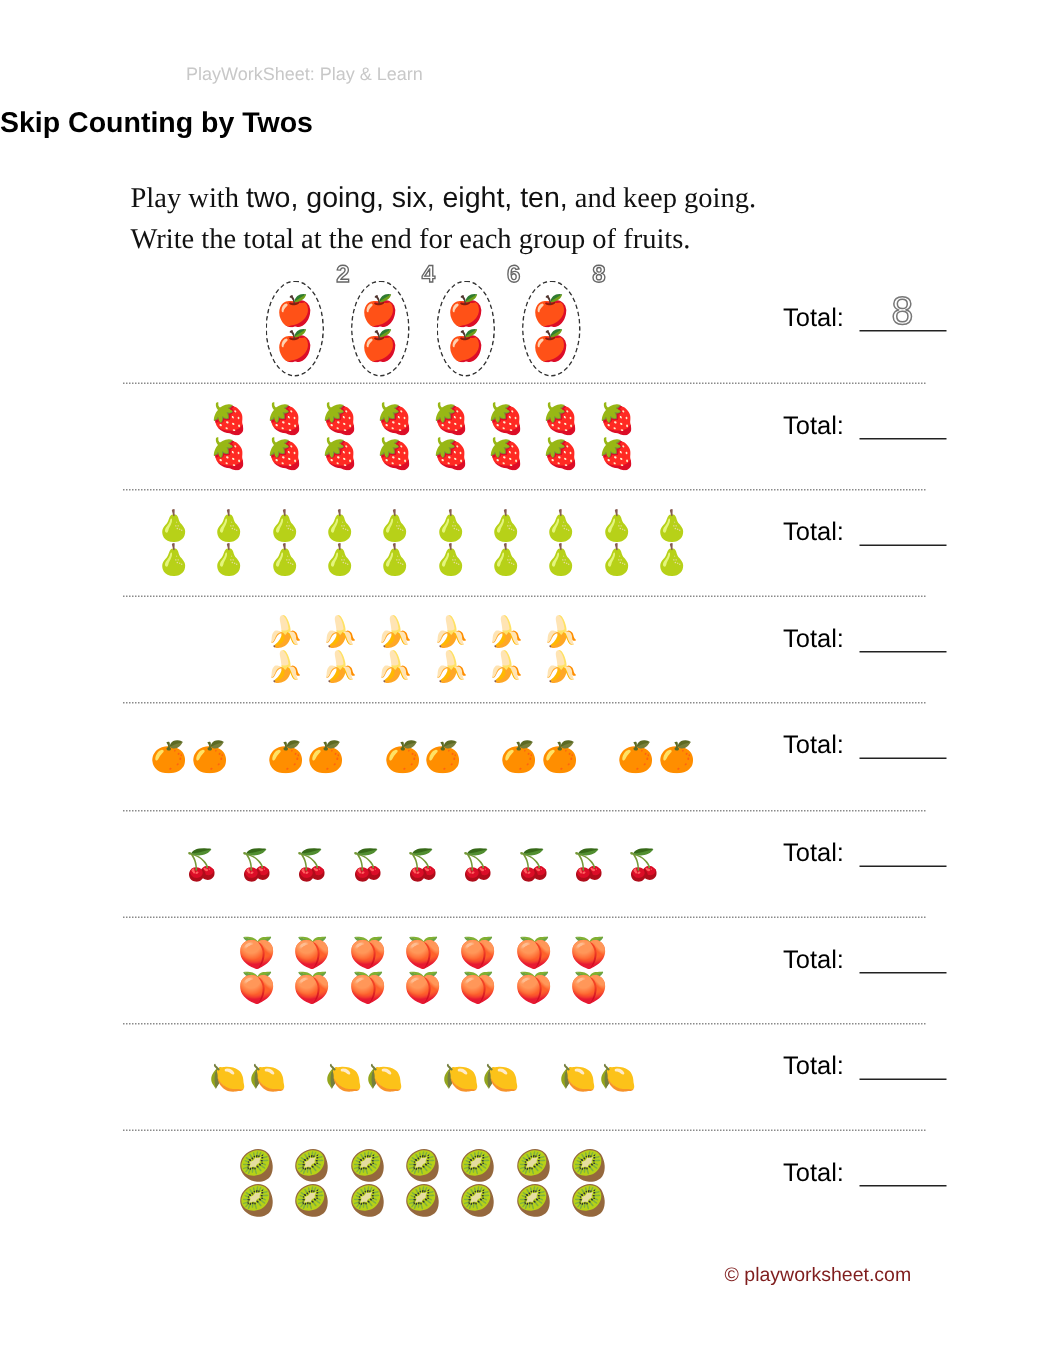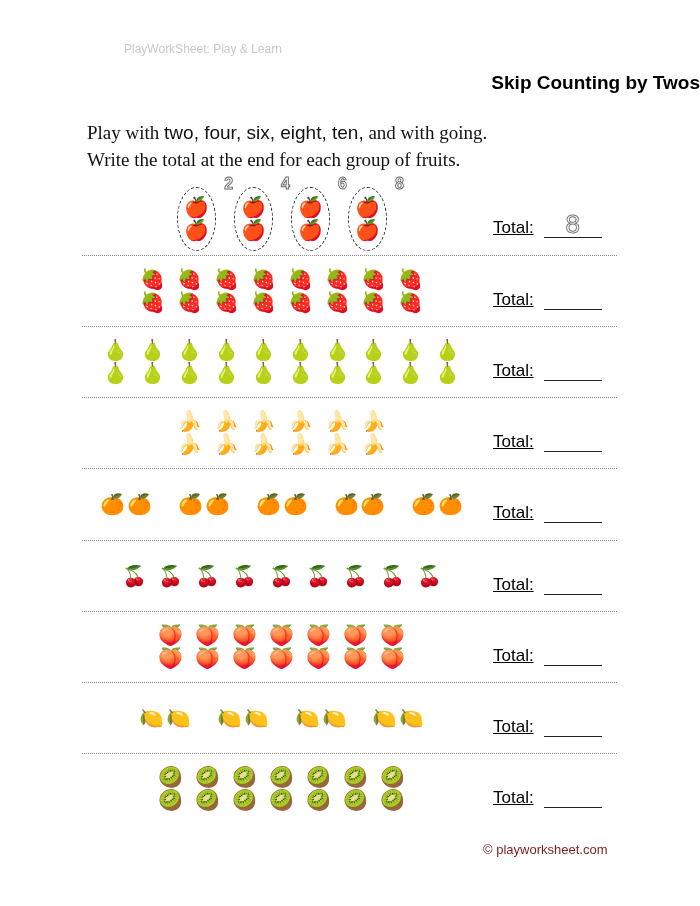--- a/index.html
+++ b/index.html
@@ -1,43 +1,43 @@
 <!DOCTYPE html>
 <html><head>
 <meta charset="utf-8">
 <style>
   html, body { margin: 0; padding: 0; background: #ffffff; }
   body { width: 700px; height: 906px; position: relative; overflow: hidden; font-family: "Liberation Sans", sans-serif; }
   .brand { position: absolute; left: 82px; top: 42px; font-size: 12px; color: #c8c8c8; margin-left: 42px; }
-  .title { position: absolute; left: 0; width: 700px; top: 72px; text-align: right; font-size: 19px; font-weight: bold; color: #000; }
+  .title { position: absolute; left: 0; width: 700px; top: 72px; text-align: left; font-size: 19px; font-weight: bold; color: #000; }
   .instr { position: absolute; left: 87px; font-family: "Liberation Serif", serif; font-size: 19px; color: #111; }
   .instr .sans { font-family: "Liberation Sans", sans-serif; }
   .l1 { top: 122px; }
   .l2 { top: 149px; }
   .row { position: absolute; left: 82px; width: 535px; height: 70px; }
   .divider { position: absolute; left: 82px; width: 535px; height: 0; border-top: 1px dotted #8a8a8a; }
   .fruits { position: absolute; left: 0; top: 0; height: 70px; width: 400px; display: flex; align-items: center; justify-content: center; }
   .group { display: flex; flex-direction: column; align-items: center; margin: 0 6px; line-height: 1; }
   .group.h { flex-direction: row; margin: 0 12px; }
   .fruit { font-size: 20px; line-height: 23px; height: 23px; display: block; font-family: "DejaVu Sans", sans-serif; }
   .group.h .fruit { margin: 0 1px; }
-  .total { position: absolute; left: 411px; top: 0; height: 70px; display: flex; align-items: center; padding-top: 18px; box-sizing: border-box; font-size: 17px; color: #000; text-decoration: underline; }
+  .total { position: absolute; left: 440px; top: 0; height: 70px; display: flex; padding-top: 18px; box-sizing: border-box; font-size: 17px; color: #000; }
   .blank { display: inline-block; width: 58px; border-bottom: 1.5px solid #222; margin-left: 10px; position: relative; height: 18px; }
   .answer { position: absolute; left: 0; width: 58px; bottom: 0px; text-align: center; font-size: 26px; color: #fff; -webkit-text-stroke: 1px #777; line-height: 26px; }
   .circled { position: relative; border: 1.5px dashed #333; border-radius: 50%; padding: 8px 6px; margin: 0 9px; }
   .circled .count { position: absolute; right: -18px; top: -12px; font-size: 16px; color: #fff; -webkit-text-stroke: 0.9px #666; font-weight: bold; }
   .footer { position: absolute; left: 483px; top: 842px; font-size: 13px; color: #7f1d1d; }
 </style>
 </head>
 <body>
 
 <div class="brand">PlayWorkSheet: Play &amp; Learn</div>
 <div class="title">Skip Counting by Twos</div>
 
-<div class="instr l1"><span>Play with </span><span class="sans">two, four, six, eight, ten,</span><span> and with going.</span></div>
+<div class="instr l1"><span>Play with </span><span class="sans">two, going, six, eight, ten,</span><span> and keep going.</span></div>
 <div class="instr l2">Write the total at the end for each group of fruits.</div>
 
 <div id="rows">
     <div class="row" style="top: 184px;">
       <div class="fruits">
         <div class="group circled">
           <span class="fruit">🍎</span>
           <span class="fruit">🍎</span>
           <span class="count">2</span>
         </div>

